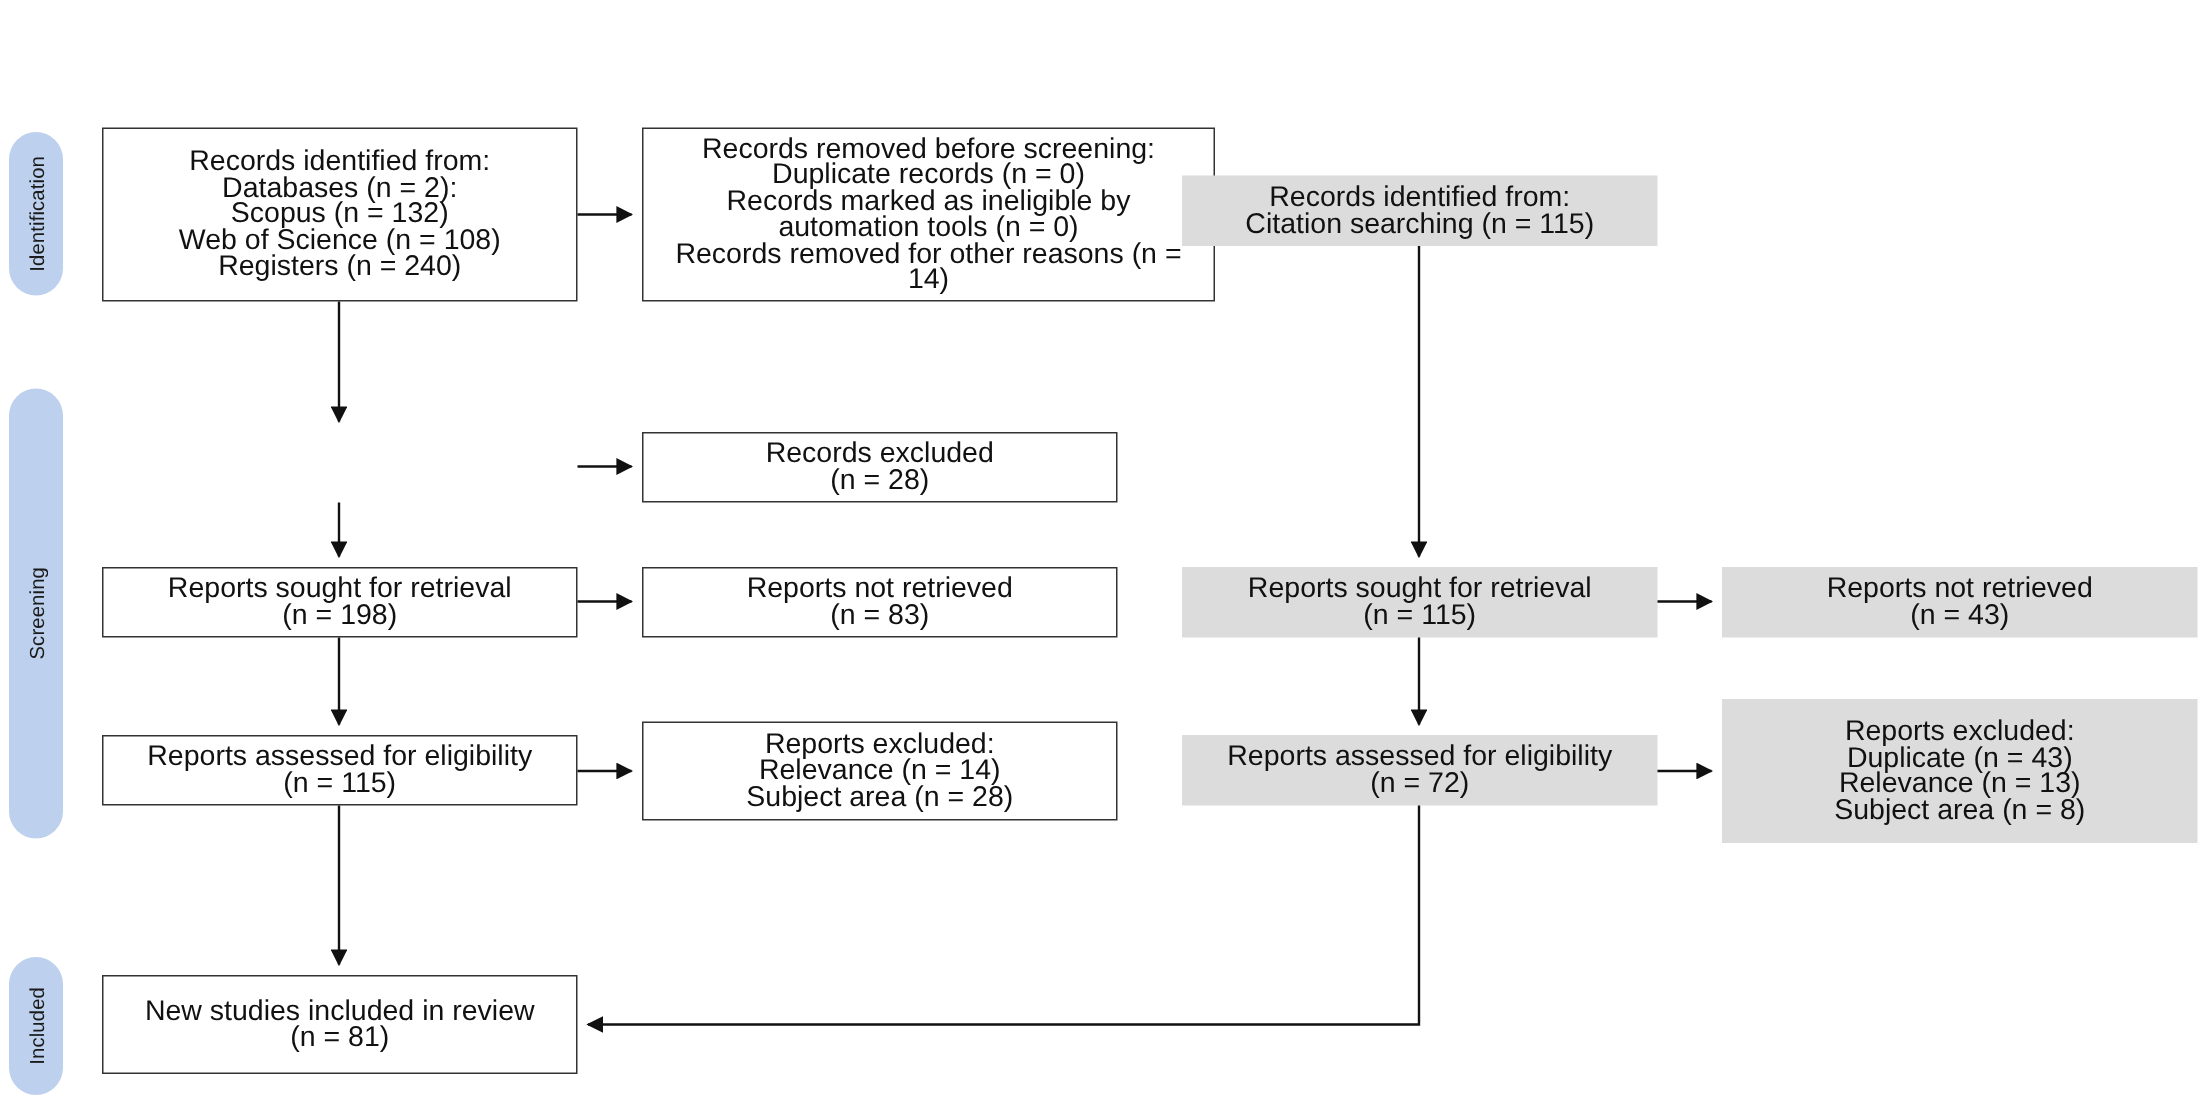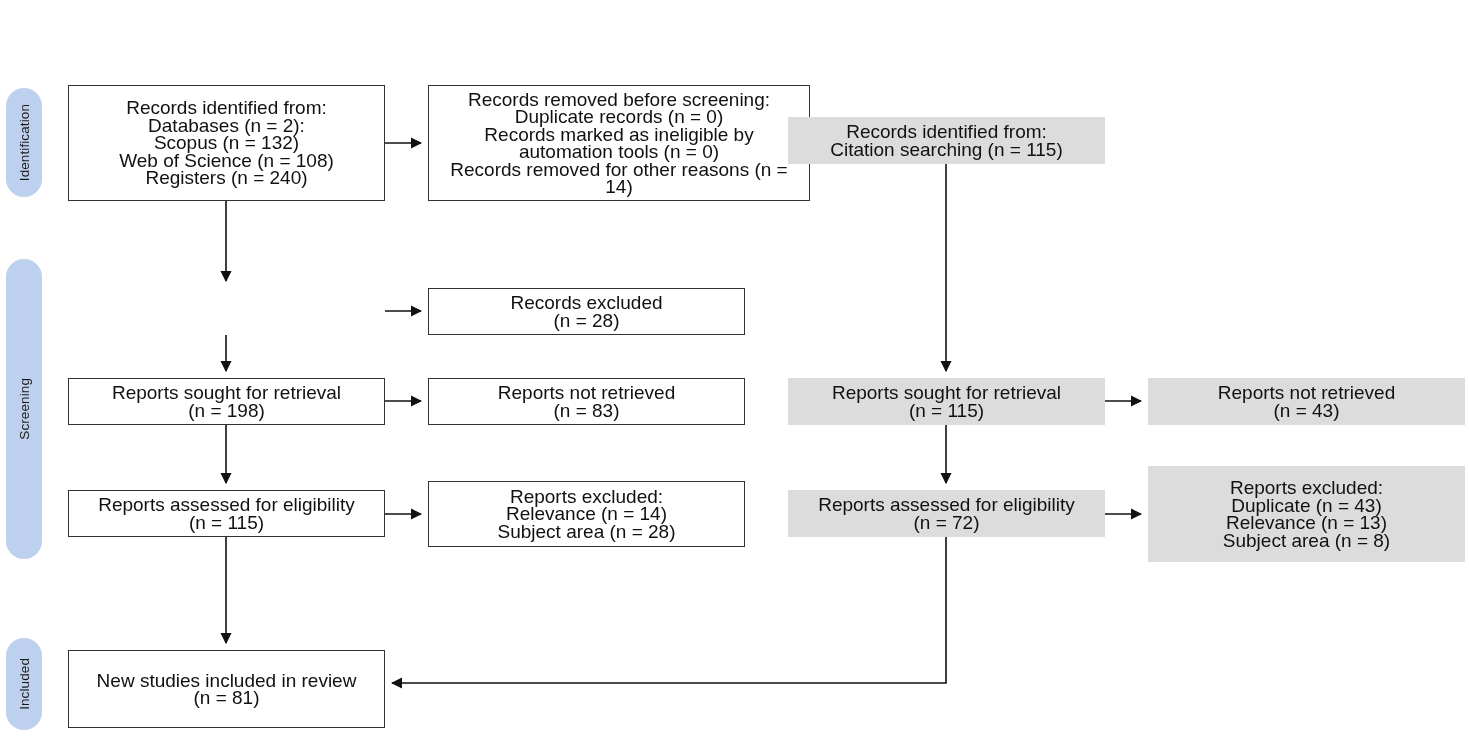--- a/index.html
+++ b/index.html
@@ -128,21 +128,21 @@
     <span class="box-text">Reports assessed for eligibility
 (n = 115)</span>
   </div>
 
   <div class="box outlined" style="left:428px; top:481px; width:317px; height:66px;">
     <span class="box-text">Reports excluded:
 Relevance (n = 14)
 Subject area (n = 28)</span>
   </div>
 
-  <div class="box outlined" style="left:68px; top:650px; width:317px; height:78px;">
+  <div class="box outlined" style="left:68px; top:650px; width:317px; height:66px;">
     <span class="box-text">New studies included in review
 (n = 81)</span>
   </div>
 
   <div class="box filled" style="left:788px; top:117px; width:317px; height:47px;">
     <span class="box-text">Records identified from:
 Citation searching (n = 115)</span>
   </div>
 
   <div class="box filled" style="left:788px; top:378px; width:317px; height:47px;">

